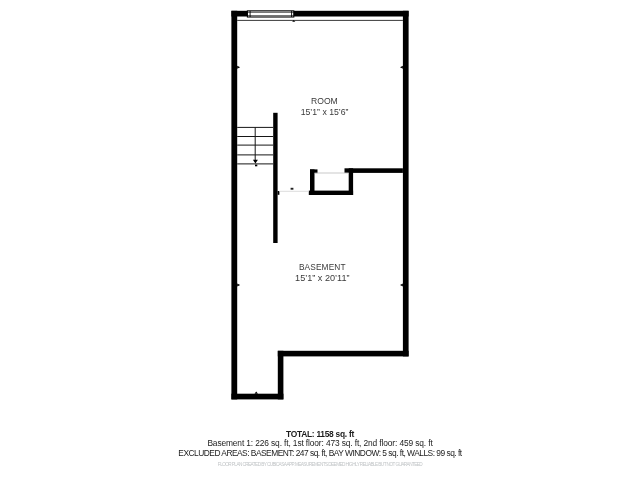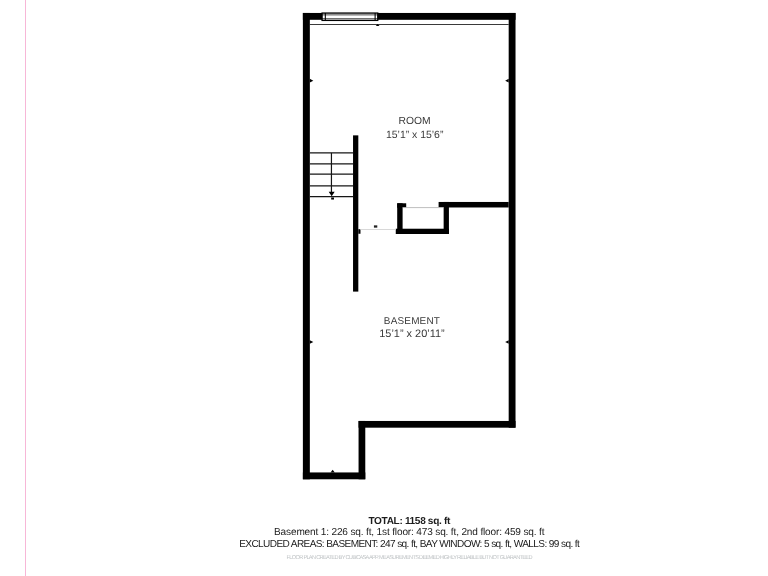--- a/index.html
+++ b/index.html
@@ -1,16 +1,16 @@
 <!DOCTYPE html>
 <html><head>
 <meta charset="utf-8">
 <style>
   html,body{margin:0;padding:0;background:#ffffff;}
-  .page{width:584px;height:480px;position:relative;background:#ec4899;overflow:hidden;margin-left:21px;}
+  .page{width:584px;height:480px;position:relative;background:#fde047;overflow:hidden;}
   svg{display:block;}
   text{font-family:"Liberation Sans",sans-serif;}
 </style>
 </head>
 <body>
 <div class="page">
 <svg width="640" height="480" viewBox="0 0 640 480" xmlns="http://www.w3.org/2000/svg">
 
   <rect x="0" y="0" width="640" height="480" fill="#ffffff"></rect>
 

